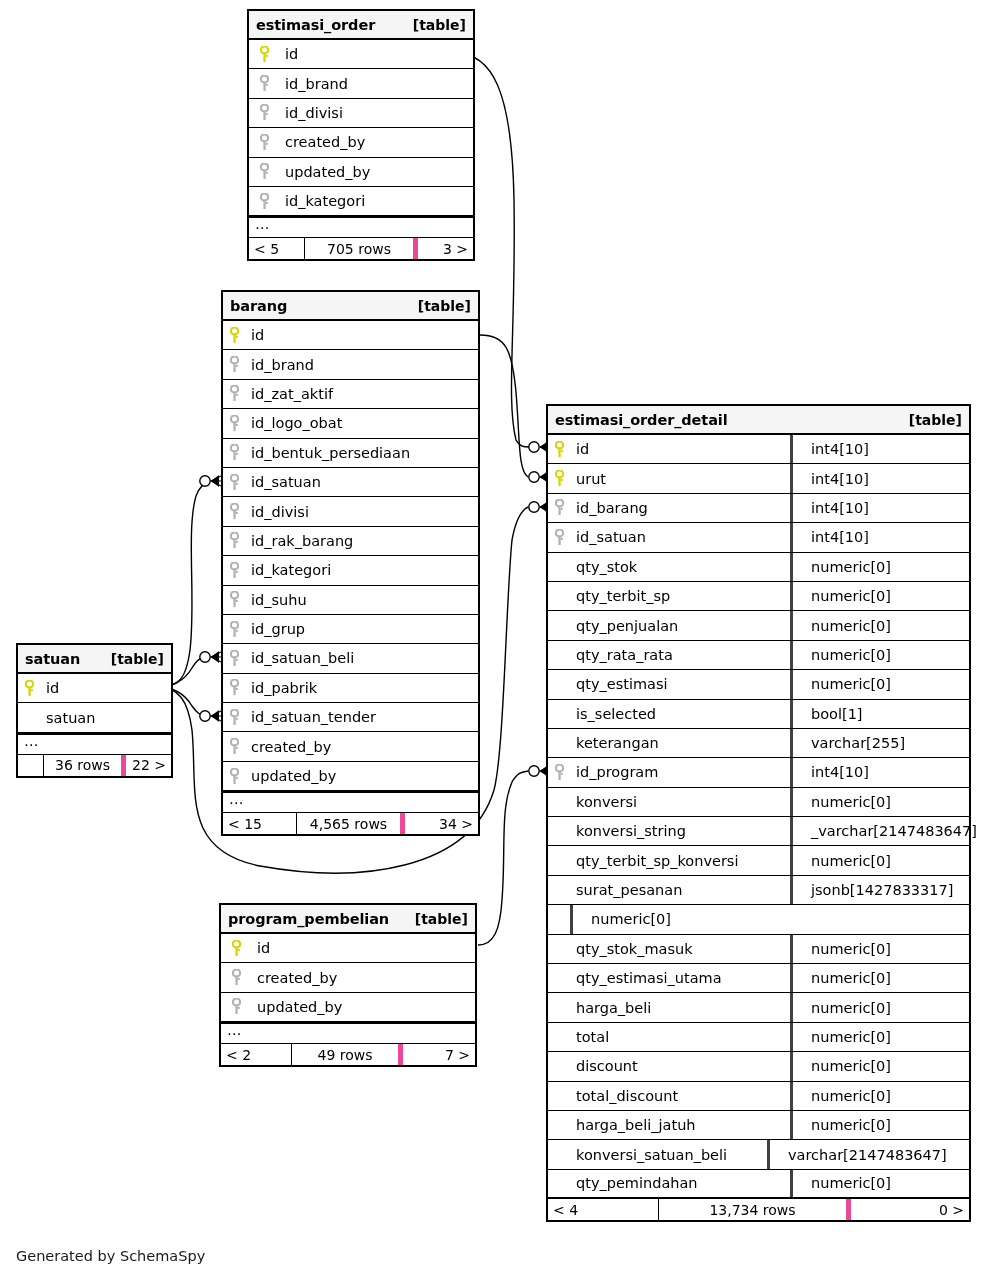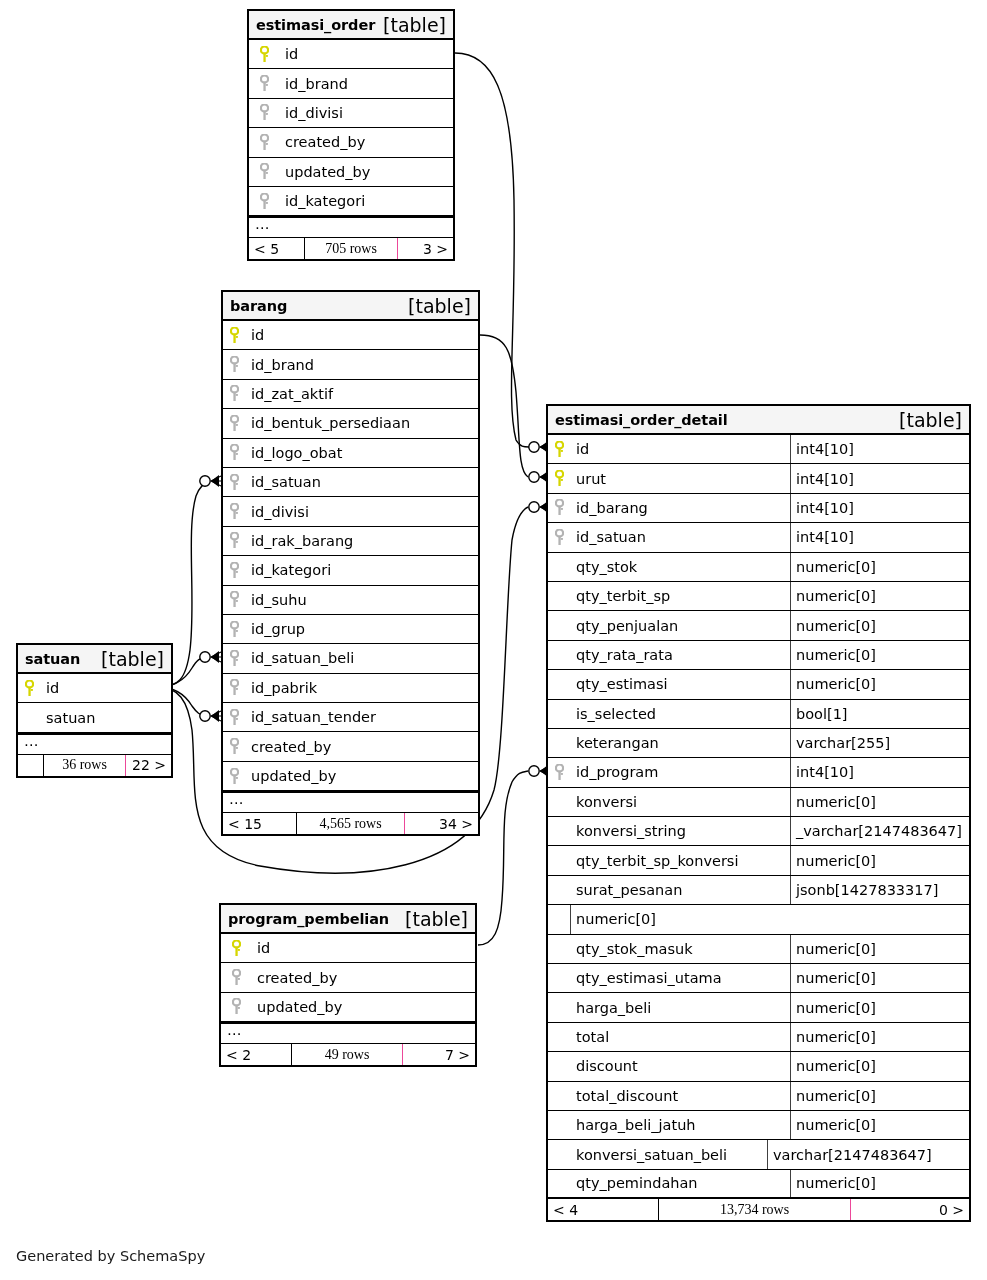--- a/index.html
+++ b/index.html
@@ -44,22 +44,22 @@
     box-sizing: border-box;
     height: 29px;
     padding: 0 7px;
     font-size: 14.5px;
   }
   .tbl-title .tname {
     font-weight: bold;
     letter-spacing: -0.1px;
   }
   .tbl-title .ttype {
-    font-weight: normal;
-    font-size: 19px;
+    font-weight: bold;
+    font-size: 14px;
   }
   .tbl-row {
     display: flex;
     align-items: stretch;
     border-bottom: 1px solid #000000;
     box-sizing: border-box;
     height: 29.4px;
     font-size: 14.5px;
   }
   .tbl-row:last-of-type { }
@@ -69,22 +69,22 @@
     flex: 1 1 auto;
     box-sizing: border-box;
     padding-left: 6px;
     white-space: nowrap;
     overflow: hidden;
   }
   .col-type {
     display: flex;
     align-items: center;
     box-sizing: border-box;
-    border-left: 1px solid #404040;
-    padding-left: 5px;
+    border-left: 3px solid #404040;
+    padding-left: 18px;
     white-space: nowrap;
   }
   .keyslot {
     width: 22px;
     flex: 0 0 22px;
     display: flex;
     align-items: center;
     justify-content: center;
   }
   .keyslot.wide { width: 30px; flex: 0 0 30px; }
@@ -111,23 +111,22 @@
     display: flex;
     align-items: center;
     box-sizing: border-box;
     padding: 0 5px;
     white-space: nowrap;
   }
   .footer-cell.left { justify-content: flex-start; }
   .footer-cell.mid {
     justify-content: center;
     border-left: 1px solid #000000;
-    border-right: 1px solid #ec4899;
+    border-right: 5px solid #ec4899;
     flex: 1 1 auto;
-    font-family: Liberation Serif, serif;
   }
   .footer-cell.right { justify-content: flex-end; }
   .generated-note {
     position: absolute;
     left: 16px;
     top: 1248px;
     font-size: 14.5px;
     color: #1a1a1a;
   }
   
@@ -190,21 +189,21 @@
         <path d="M211,657 L221,652 M211,657 L221,662 M211,657 L221,657" stroke="#000000" stroke-width="1.1" fill="none"></path>
       </g>
       <g>
         <circle cx="205" cy="716" r="5.2" fill="#ffffff" stroke="#000000" stroke-width="1.4"></circle>
         <path d="M211,716 L219,710 L219,722 Z" fill="#000000"></path>
         <path d="M211,716 L221,711 M211,716 L221,721 M211,716 L221,716" stroke="#000000" stroke-width="1.1" fill="none"></path>
       </g>
     </g>
   </svg>
 
-  <div class="table-box" style="left:247px; top:9px; width:208px;">
+  <div class="table-box" style="left:247px; top:9px; width:228px;">
     <div class="tbl-title">
       <span class="tname">estimasi_order</span>
       <span class="ttype">[table]</span>
     </div>
     <div class="tbl-row">
       <span class="keyslot wide">
         <svg class="key-icon" width="9" height="17" viewBox="0 0 9 17">
             <circle cx="4.5" cy="4" r="3.6" fill="none" stroke="#d6d600" stroke-width="2.2"></circle>
             <rect x="3.4" y="6.5" width="2.3" height="9.5" fill="#d6d600"></rect>
             <rect x="5.7" y="9" width="2.2" height="1.9" fill="#d6d600"></rect>
@@ -308,31 +307,31 @@
       <span class="col-name">id_zat_aktif</span>
     </div>
     <div class="tbl-row">
       <span class="keyslot">
         <svg class="key-icon" width="9" height="17" viewBox="0 0 9 17">
             <circle cx="4.5" cy="4" r="3.6" fill="none" stroke="#b3b3b3" stroke-width="2.2"></circle>
             <rect x="3.4" y="6.5" width="2.3" height="9.5" fill="#b3b3b3"></rect>
             <rect x="5.7" y="9" width="2.2" height="1.9" fill="#b3b3b3"></rect>
           </svg>
       </span>
+      <span class="col-name">id_logo_obat</span>
+    </div>
+    <div class="tbl-row">
+      <span class="keyslot">
+        <svg class="key-icon" width="9" height="17" viewBox="0 0 9 17">
+            <circle cx="4.5" cy="4" r="3.6" fill="none" stroke="#b3b3b3" stroke-width="2.2"></circle>
+            <rect x="3.4" y="6.5" width="2.3" height="9.5" fill="#b3b3b3"></rect>
+            <rect x="5.7" y="9" width="2.2" height="1.9" fill="#b3b3b3"></rect>
+          </svg>
+      </span>
       <span class="col-name">id_bentuk_persediaan</span>
-    </div>
-    <div class="tbl-row">
-      <span class="keyslot">
-        <svg class="key-icon" width="9" height="17" viewBox="0 0 9 17">
-            <circle cx="4.5" cy="4" r="3.6" fill="none" stroke="#b3b3b3" stroke-width="2.2"></circle>
-            <rect x="3.4" y="6.5" width="2.3" height="9.5" fill="#b3b3b3"></rect>
-            <rect x="5.7" y="9" width="2.2" height="1.9" fill="#b3b3b3"></rect>
-          </svg>
-      </span>
-      <span class="col-name">id_logo_obat</span>
     </div>
     <div class="tbl-row">
       <span class="keyslot">
         <svg class="key-icon" width="9" height="17" viewBox="0 0 9 17">
             <circle cx="4.5" cy="4" r="3.6" fill="none" stroke="#b3b3b3" stroke-width="2.2"></circle>
             <rect x="3.4" y="6.5" width="2.3" height="9.5" fill="#b3b3b3"></rect>
             <rect x="5.7" y="9" width="2.2" height="1.9" fill="#b3b3b3"></rect>
           </svg>
       </span>
       <span class="col-name">id_satuan</span>

